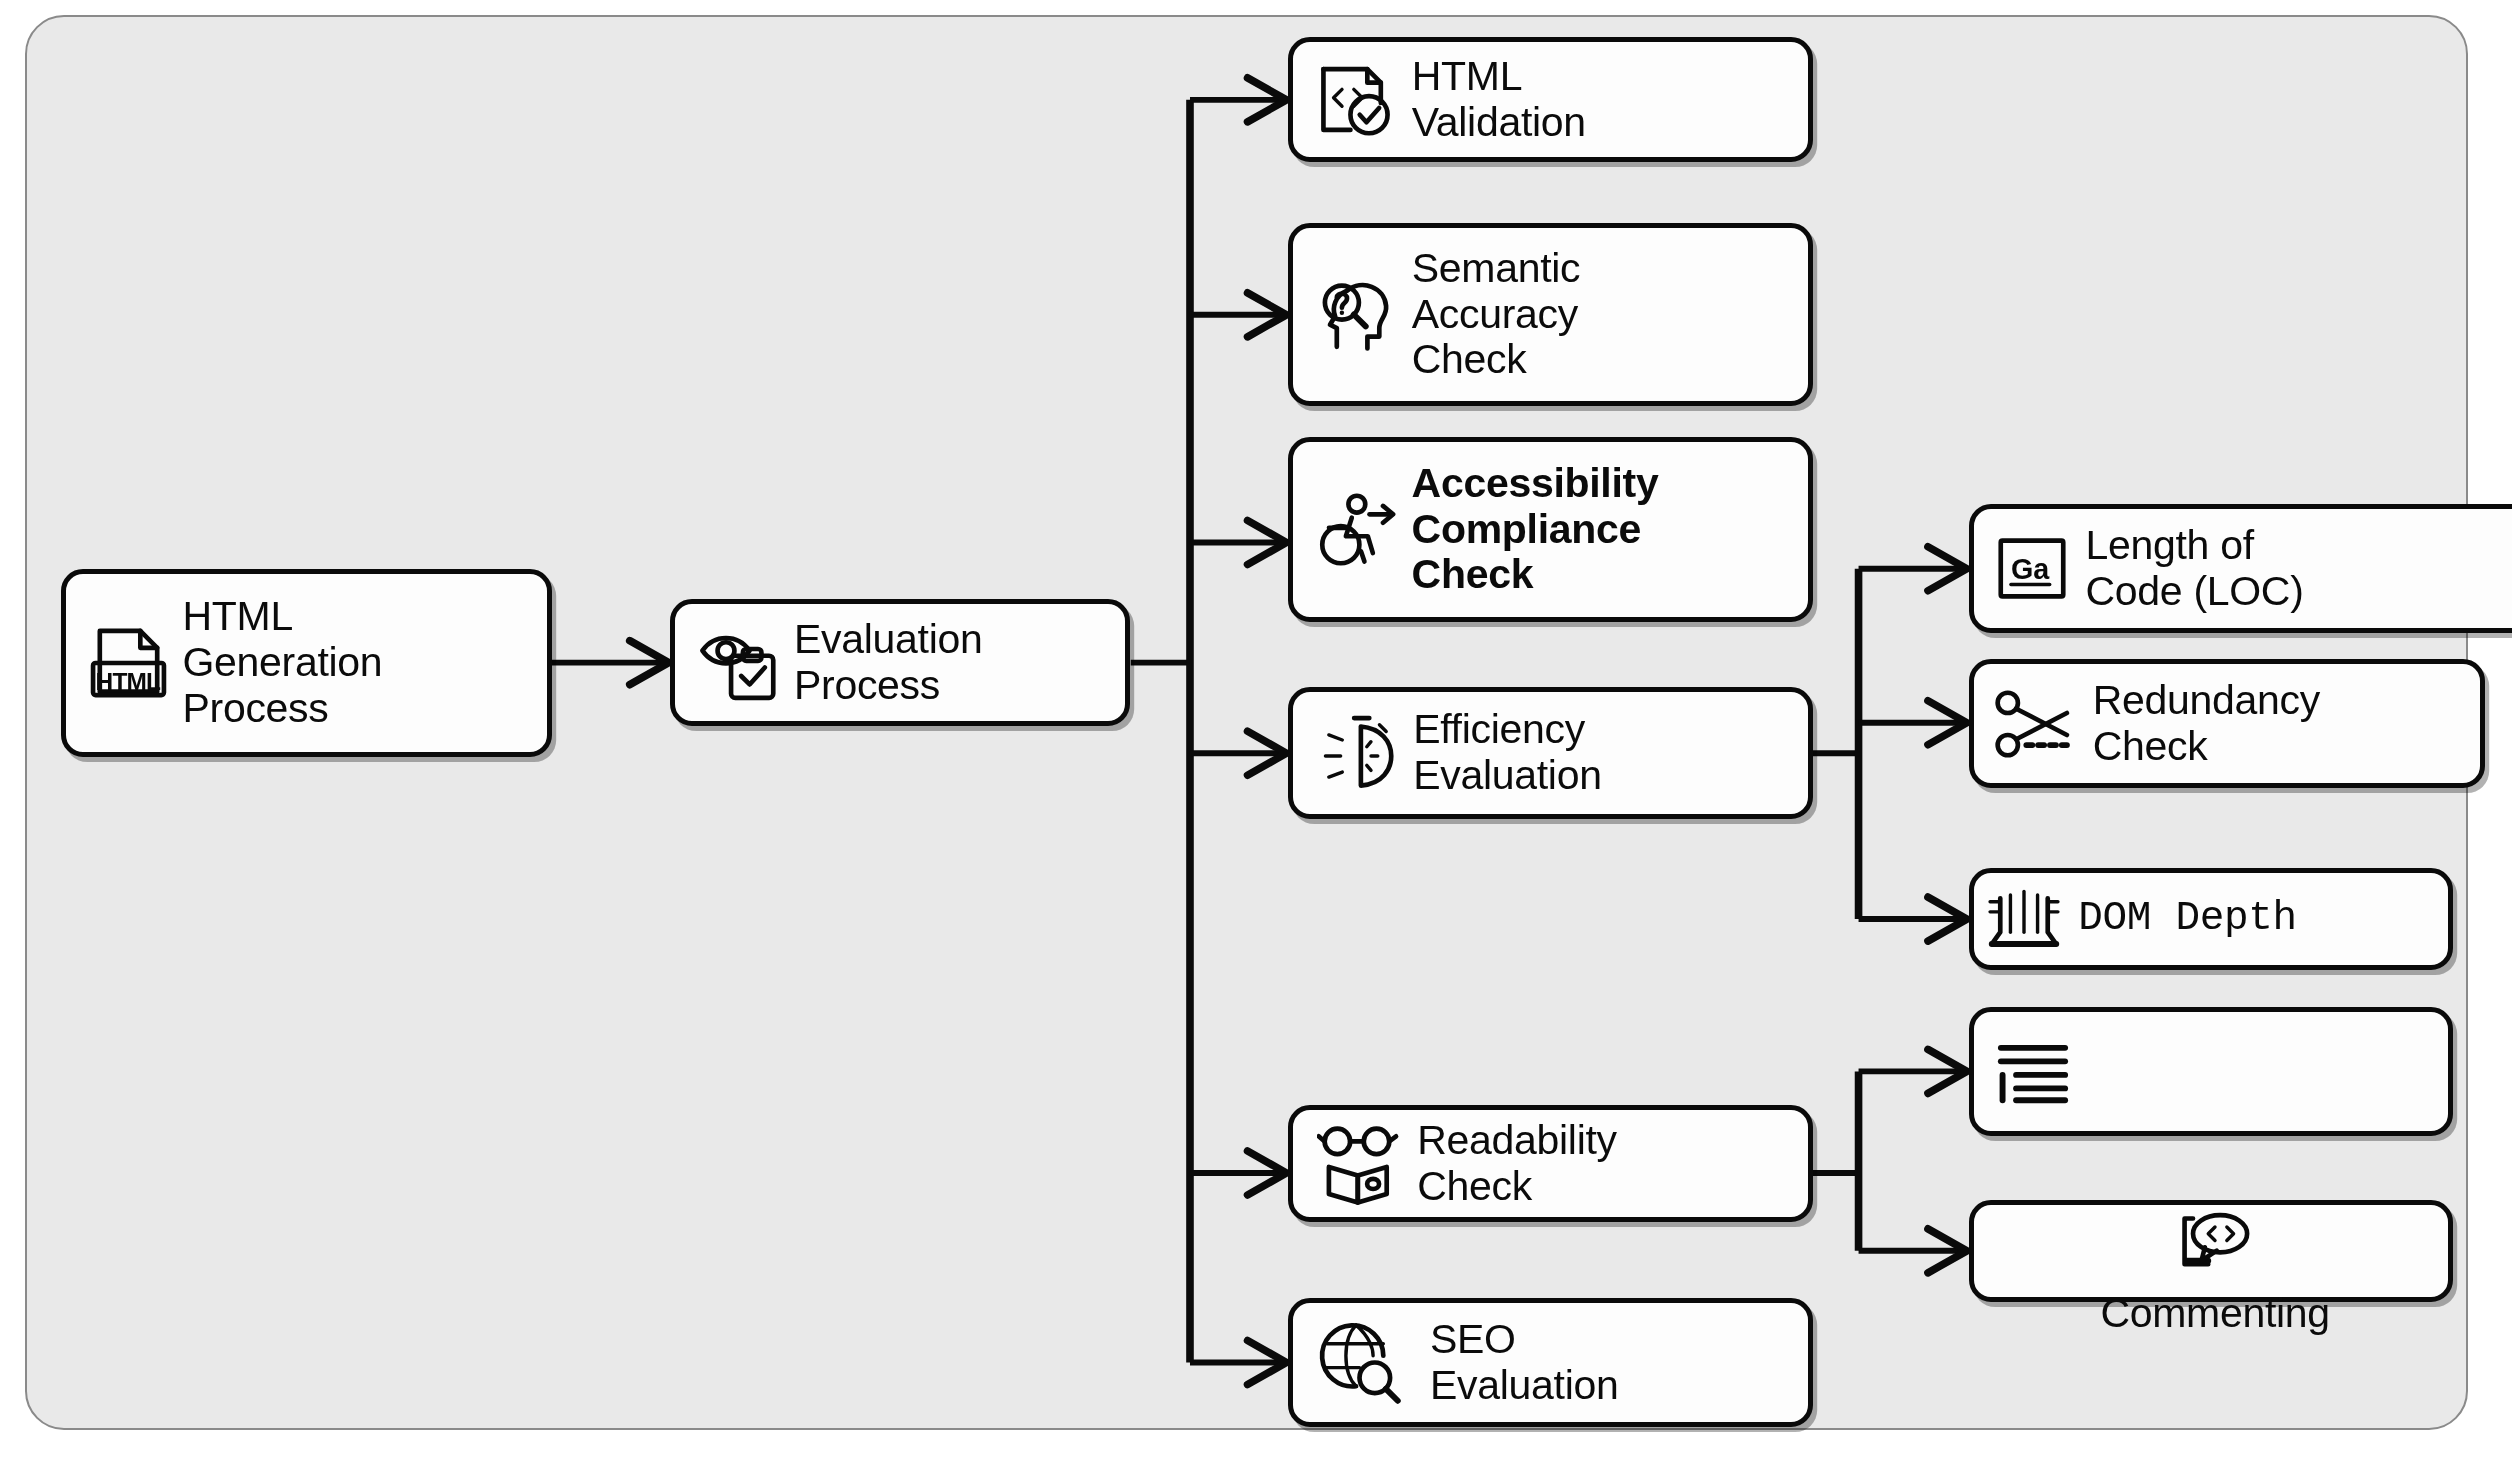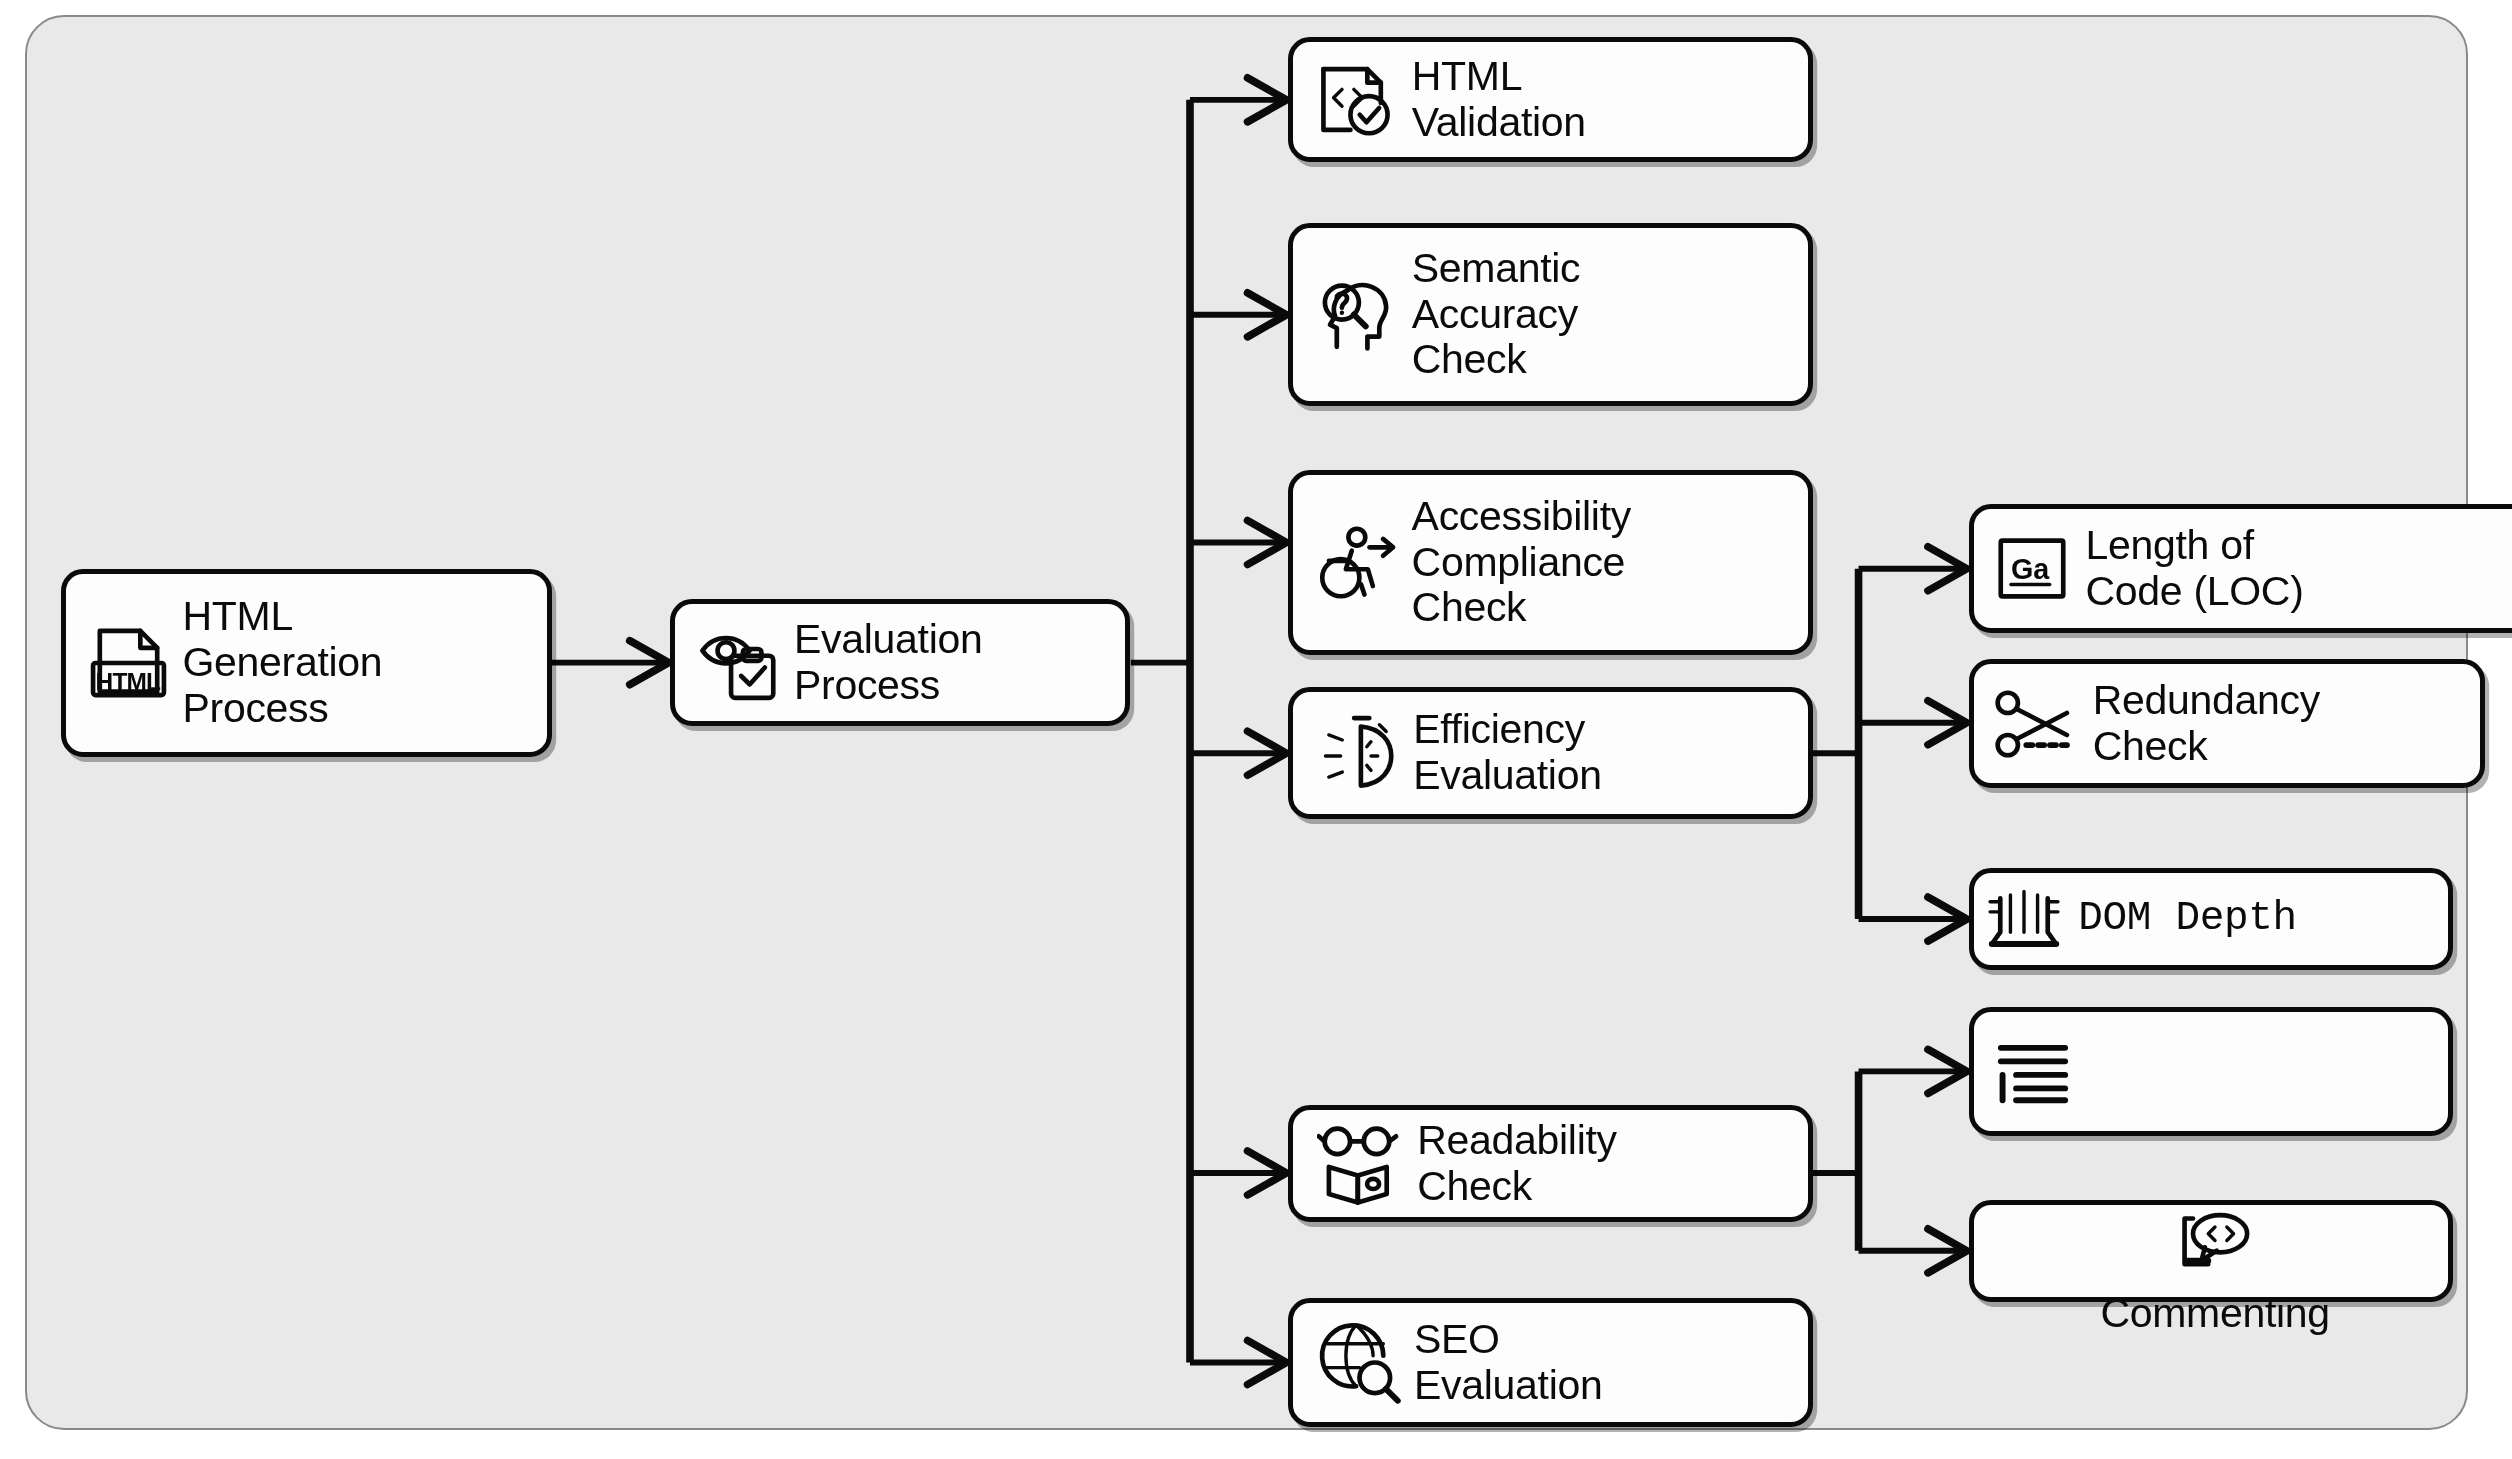--- a/index.html
+++ b/index.html
@@ -83,24 +83,24 @@
     font-family: "Liberation Sans", sans-serif;
     font-weight: bold;
   }
 
   
   #n-html-generation  { left: 61px;   top: 569px;  width: 491px;  height: 188px;  padding: 0 18.6px 0 22px; gap: 13.5px; }
   #n-evaluation       { left: 670px;  top: 599px;  width: 460px;  height: 127px;  padding: 0 15.2px 0 22px; gap: 12px; }
 
   #n-html-validation  { left: 1288px; top: 37px;   width: 525px;  height: 125px;  padding: 0 13.5px 0 20.3px; gap: 13.5px; }
   #n-semantic         { left: 1288px; top: 223px;  width: 525px;  height: 183px;  padding: 0 13.5px 0 20.3px; gap: 13.5px; }
-  #n-accessibility    { left: 1288px; top: 470px;  width: 525px;  height: 185px;  padding: 0 13.5px 0 18.6px; gap: 12px; }
+  #n-accessibility    { left: 1288px; top: 437px;  width: 525px;  height: 185px;  padding: 0 13.5px 0 18.6px; gap: 12px; font-weight: bold; }
   #n-efficiency       { left: 1288px; top: 687px;  width: 525px;  height: 132px;  padding: 0 13.5px 0 24px; gap: 15.2px; }
   #n-readability      { left: 1288px; top: 1105px; width: 525px;  height: 117px;  padding: 0 13.5px 0 24px; gap: 15.2px; }
-  #n-seo              { left: 1288px; top: 1298px; width: 525px;  height: 129px;  padding: 0 13.5px 0 24px; gap: 12px; align-items: center; }
+  #n-seo              { left: 1288px; top: 1298px; width: 525px;  height: 129px;  padding: 0 13.5px 0 24px; gap: 28px; align-items: center; }
 
   #n-loc              { left: 1969px; top: 504px;  width: 566px;  height: 129px;  padding: 0 12px 0 20.3px; gap: 15.2px; }
   #n-redundancy       { left: 1969px; top: 659px;  width: 516px;  height: 129px;  padding: 0 8.5px 0 20.3px; gap: 13.5px; }
   #n-dom-depth        { left: 1969px; top: 868px; width: 484px;  height: 102px;  padding: 0 12px 0 11px; gap: 15.2px; font-family: Liberation Mono, monospace; }
   #n-indentation      { left: 1969px; top: 1007px; width: 484px;  height: 129px;  padding: 0 12px 0 20.3px; gap: 15.2px; }
   #n-commenting       { left: 1969px; top: 1200px; width: 484px;  height: 102px;  padding: 0 12px 0 20.3px; gap: 15.2px; flex-direction: column; }
 </style>
 </head>
 <body>
 

